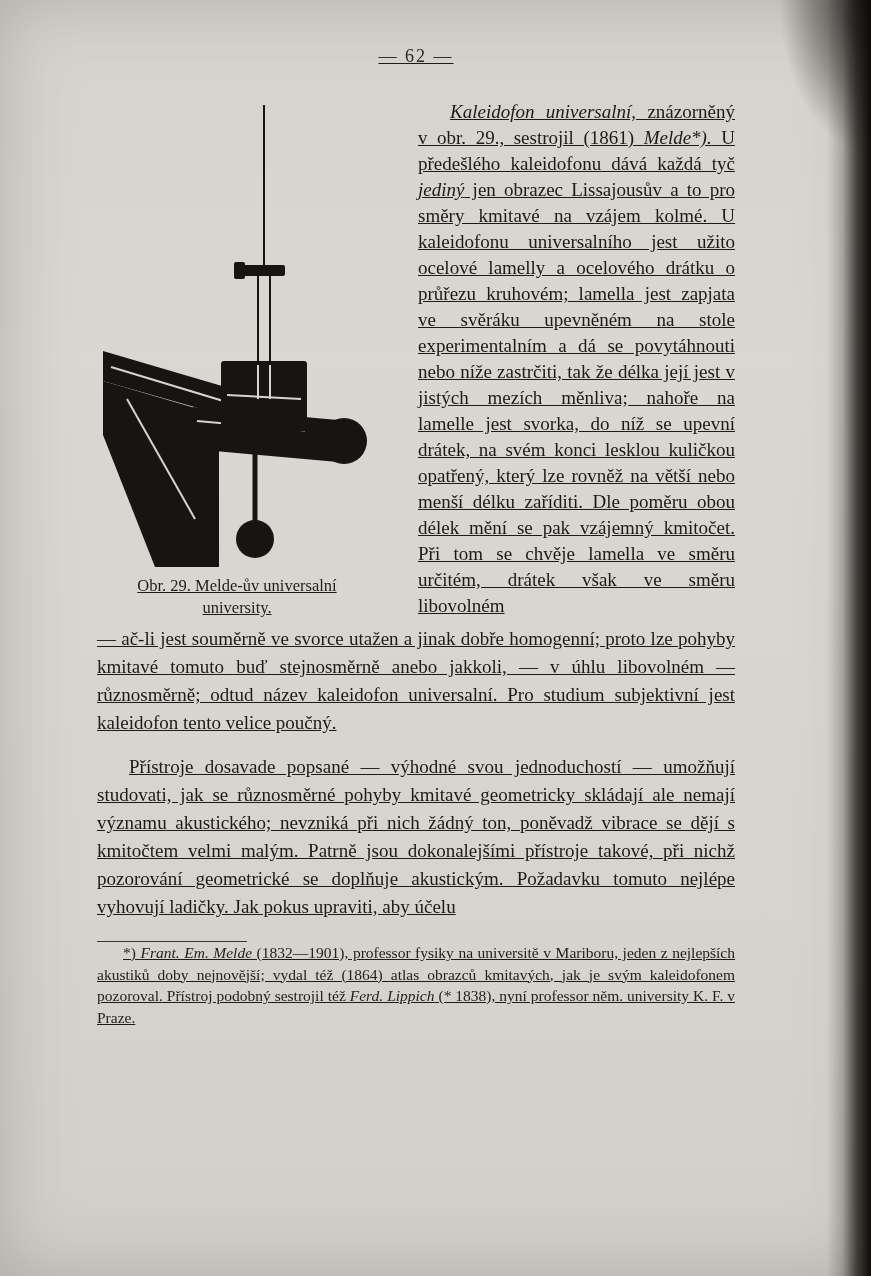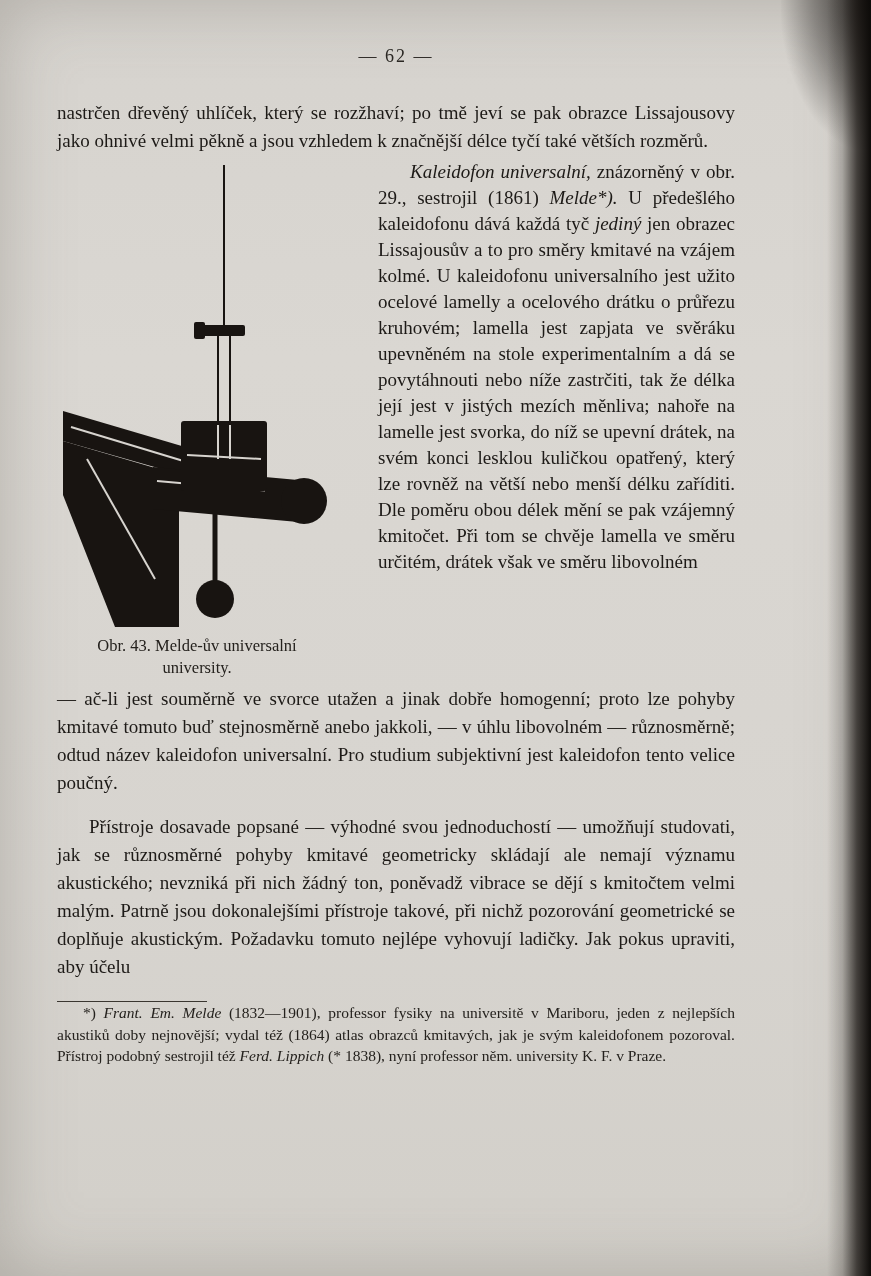--- a/index.html
+++ b/index.html
@@ -7,21 +7,21 @@
   .page {
     position:relative;
     width:871px; height:1276px;
     margin:0 auto;
     background:linear-gradient(180deg,#d6d3ce 0%,#dad7d2 28%,#d7d4cf 70%,#d2cfc9 100%);
     box-shadow: inset 0 0 70px rgba(110,104,94,0.35);
     font-family:"Liberation Serif","DejaVu Serif",serif;
     color:#1d1a17;
     overflow:hidden;
   }
-  .content { position:absolute; inset:0; padding:46px 136px 0 57px; }
+  .content { position:absolute; inset:0; padding:46px 136px 0 97px;text-decoration:underline; }
   .page-number { text-align:center; font-size:18px; letter-spacing:2px; margin-bottom:32px; color:#2a2723; }
   .para { font-size:19px; line-height:28px; text-align:justify; color:#1d1a17; }
   .indent { text-indent:32px; }
   .italic { font-style:italic; }
 
   .fig-row { display:flex; align-items:flex-start; margin-top:4px; }
   .fig-col { width:280px; flex:0 0 280px; }
   .wrap-col { flex:1; padding-left:10px; }
   .wrap-col .para { font-size:19px; line-height:26px;margin-left:31px; }
 
@@ -48,21 +48,20 @@
   .paper-line { stroke:#d7d4cf; fill:none; }
 </style>
 </head>
 <body>
 
 <div class="page">
   <div class="content">
 
     <div class="page-number">— 62 —</div>
 
-    <p class="para">nastrčen dřevěný uhlíček, který se rozžhaví; po tmě jeví se pak obrazce Lissajousovy jako ohnivé velmi pěkně a jsou vzhledem k značnější délce tyčí také větších rozměrů.</p>
 
     <div class="fig-row">
       <figure class="fig-col">
         <svg class="apparatus" viewBox="0 0 276 468" aria-hidden="true">
 
           <line class="ink-line" x1="167" y1="6" x2="167" y2="172" stroke-width="2"></line>
 
           <g>
             <rect class="ink" x="146" y="166" width="42" height="11" rx="2"></rect>
             <rect class="ink" x="137" y="163" width="11" height="17" rx="2"></rect>
@@ -96,21 +95,21 @@
             <rect class="ink" x="208" y="330" width="22" height="18"></rect>
             <circle class="ink" cx="247" cy="342" r="23"></circle>
           </g>
 
           <g>
             <line class="ink-line" x1="158" y1="350" x2="158" y2="424" stroke-width="5"></line>
             <circle class="ink" cx="158" cy="440" r="19"></circle>
           </g>
         </svg>
         <figcaption class="fig-caption">
-          <span>Obr. 43.  Melde-ův universalní</span><br>
+          <span>Obr. 29.  Melde-ův universalní</span><br>
           <span>university.</span>
         </figcaption>
       </figure>
 
       <div class="wrap-col">
         <p class="para indent">
           <span class="italic">Kaleidofon universalní,</span><span> znázorněný v obr. 29., sestrojil (1861) </span><span class="italic">Melde*).</span><span> U předešlého kaleidofonu dává každá tyč </span><span class="italic">jediný</span><span> jen obrazec Lissajousův a to pro směry kmitavé na vzájem kolmé. U kaleidofonu universalního jest užito ocelové lamelly a ocelového drátku o průřezu kruhovém; lamella jest zapjata ve svěráku upevněném na stole experimentalním a dá se povytáhnouti nebo níže zastrčiti, tak že délka její jest v jistých mezích měnliva; nahoře na lamelle jest svorka, do níž se upevní drátek, na svém konci lesklou kuličkou opatřený, který lze rovněž na větší nebo menší délku zaříditi. Dle poměru obou délek mění se pak vzájemný kmitočet. Při tom se chvěje lamella ve směru určitém, drátek však ve směru libovolném</span>
         </p>
       </div>
     </div>

